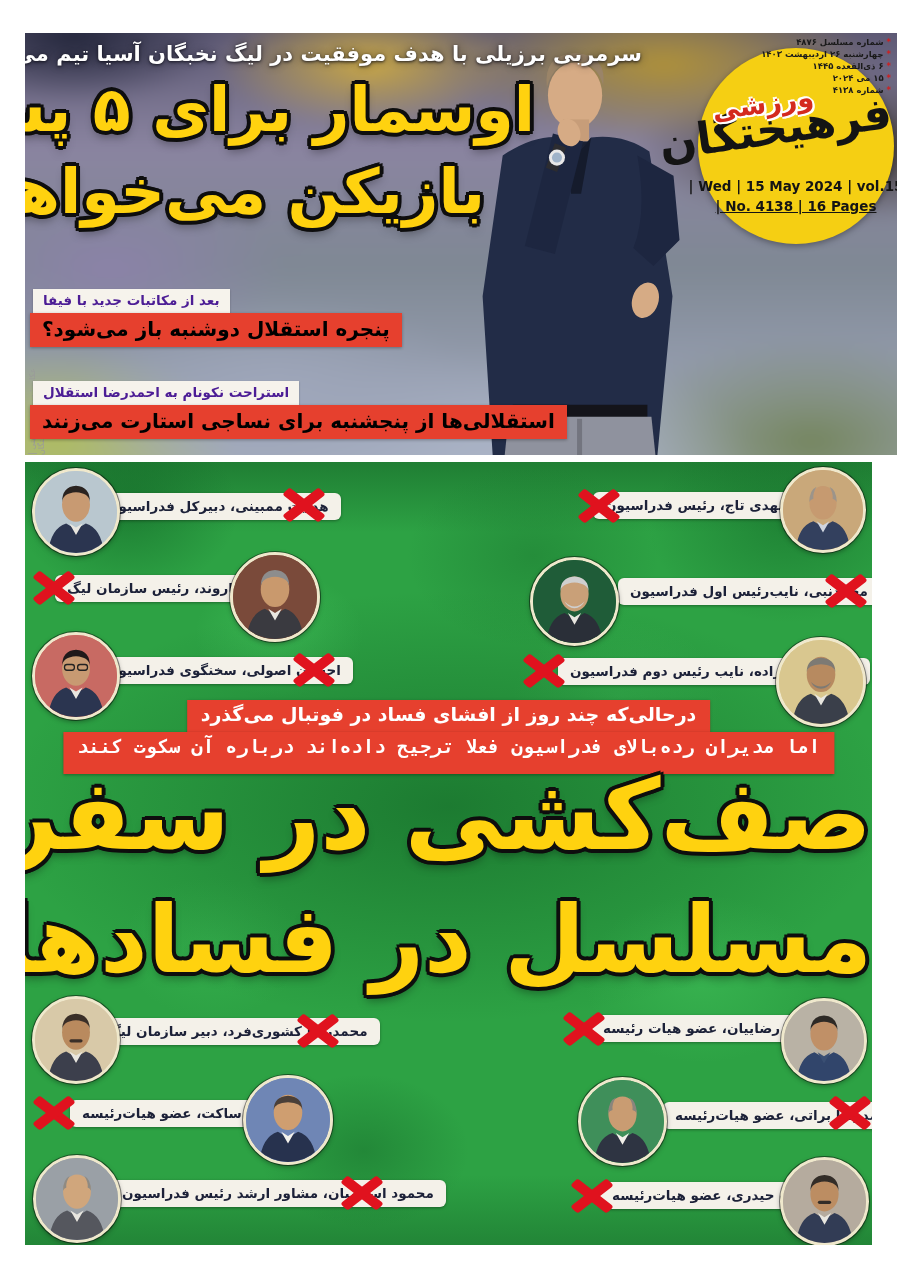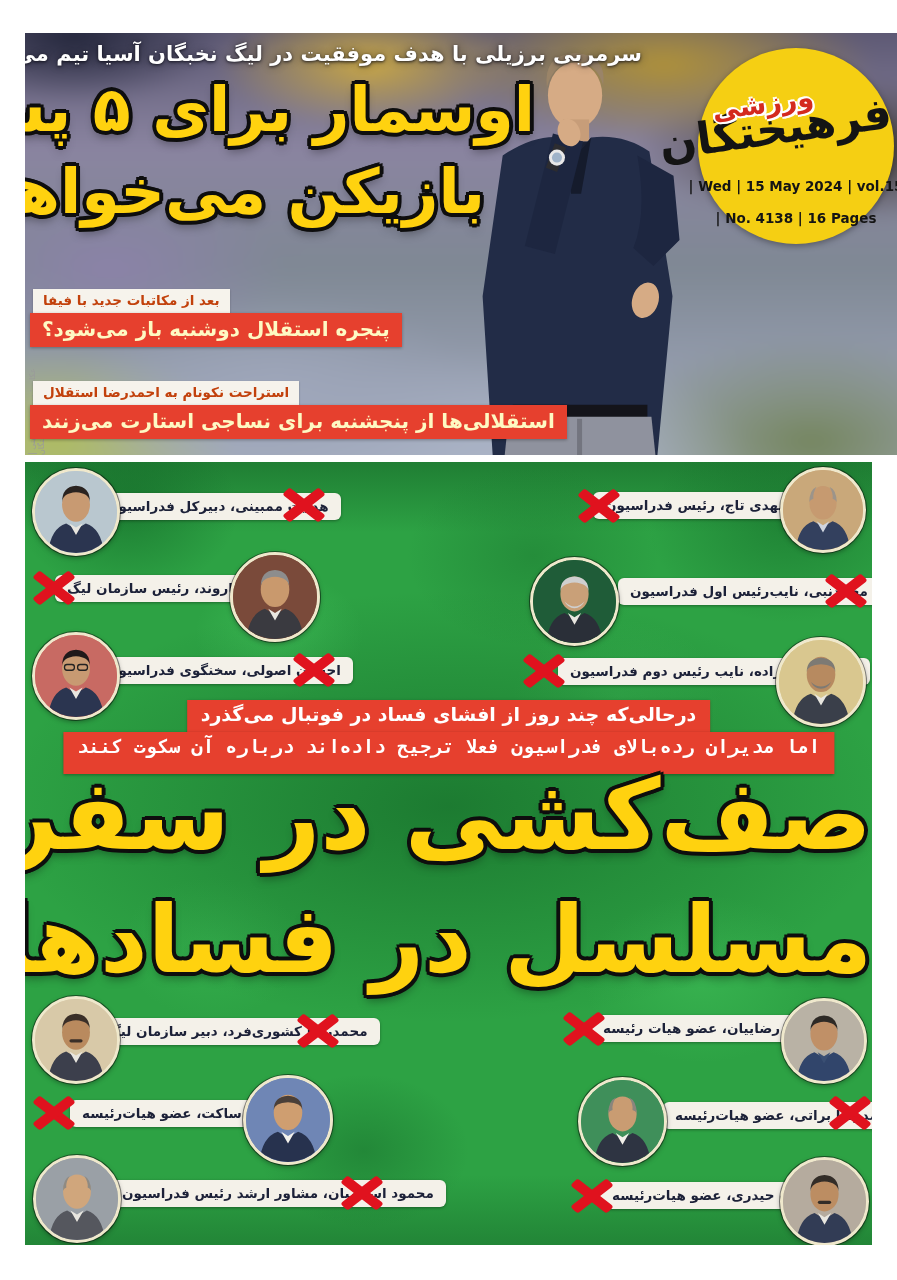--- a/index.html
+++ b/index.html
@@ -23,37 +23,37 @@
   
   .lead-kicker{position:absolute;right:255px;top:9px;direction:rtl;white-space:nowrap;
     color:#ffffff;font-size:21px;font-weight:bold;
     text-shadow:0 1px 3px rgba(10,10,20,.8),0 0 8px rgba(10,10,20,.45);}
   .big-yellow{direction:rtl;font-weight:bold;color:#FFD20F;white-space:nowrap;text-align:center;
     text-shadow:-3px -3px 0 #0e0e0e,3px -3px 0 #0e0e0e,-3px 3px 0 #0e0e0e,3px 3px 0 #0e0e0e,
       0 -4px 0 #0e0e0e,0 4px 0 #0e0e0e,-4px 0 0 #0e0e0e,4px 0 0 #0e0e0e,0 6px 10px rgba(0,0,0,.35);}
   .lead-h1{position:absolute;left:5px;top:40px;width:505px;font-size:62px;}
   .lead-h2{position:absolute;left:0px;top:122px;width:460px;font-size:62px;}
   
-  .strip-kicker{position:absolute;direction:rtl;white-space:nowrap;background:#f6f3ec;color:#c2410c;
+  .strip-kicker{position:absolute;direction:rtl;white-space:nowrap;background:#f6f3ec;color:#4c1d95;
     font-size:13.5px;font-weight:bold;padding:3px 10px 12px;box-shadow:0 1px 2px rgba(0,0,0,.25);}
-  .strip-red{position:absolute;direction:rtl;white-space:nowrap;background:#E6402E;color:#fef9c3;
+  .strip-red{position:absolute;direction:rtl;white-space:nowrap;background:#E6402E;color:#000000;
     font-size:20px;font-weight:bold;padding:4px 12px 6px;box-shadow:0 1px 3px rgba(0,0,0,.3);}
   .g1k{left:8px;top:256px;}  .g1r{left:5px;top:280px;}
   .g2k{left:8px;top:348px;}  .g2r{left:5px;top:372px;}
   
   #mast-circle{position:absolute;left:673px;top:15px;width:196px;height:196px;border-radius:50%;
     background:#F5CF13;box-shadow:0 2px 6px rgba(0,0,0,.35);}
   #mast-logo{position:absolute;left:2px;top:52px;width:192px;text-align:center;direction:rtl;
     font-size:44px;font-weight:bold;color:#141414;transform:rotate(-8deg);letter-spacing:-1px;}
   #mast-sub{position:absolute;left:14px;top:40px;font-size:27px;font-weight:bold;color:#d42a1e;
     direction:rtl;transform:rotate(-8deg);
     text-shadow:-2px 0 0 #fff,2px 0 0 #fff,0 -2px 0 #fff,0 2px 0 #fff,2px 2px 0 #fff,-2px -2px 0 #fff;}
   .mast-en{position:absolute;left:50%;transform:translateX(-50%);white-space:nowrap;
     color:#141414;font-size:13.5px;font-weight:bold;}
-  .en1{top:130px;} .en2{top:162px;}
+  .en1{top:130px;} .en2{top:150px;text-decoration:underline;}
   #mast-credits{position:absolute;right:6px;top:3px;direction:rtl;text-align:right;}
   .mast-credit-line{font-size:8.5px;line-height:12px;font-weight:bold;color:#1a1a1a;white-space:nowrap;}
   .mast-credit-line::before{content:"* ";color:#d01f1f;font-weight:bold;}
   
   #photo-credit{position:absolute;left:3px;top:335px;writing-mode:vertical-rl;transform:rotate(180deg);
     font-size:8px;color:#9a9a9a;letter-spacing:.5px;}
   
   #green{position:absolute;left:25px;top:462px;width:847px;height:783px;background:#2DA244;overflow:hidden;
     background-image:
       radial-gradient(620px 300px at 50% 44%, rgba(12,84,30,.50), rgba(12,84,30,0) 72%),
@@ -149,20 +149,27 @@
     <div class="strip-red g1r">پنجره استقلال دوشنبه باز می‌شود؟</div>
     <div class="strip-kicker g2k">استراحت نکونام به احمدرضا استقلال</div>
     <div class="strip-red g2r">استقلالی‌ها از پنجشنبه برای نساجی استارت می‌زنند</div>
 
     <div id="mast-circle">
       <div id="mast-logo">فرهیختگان</div>
       <div id="mast-sub">ورزشی</div>
       <div class="mast-en en1">| Wed | 15 May 2024 | vol.15</div>
       <div class="mast-en en2">| No. 4138 | 16 Pages</div>
     </div>
+    <div id="mast-credits">
+      <div class="mast-credit-line">شماره مسلسل ۴۸۷۶</div>
+      <div class="mast-credit-line">چهارشنبه ۲۶ اردیبهشت ۱۴۰۳</div>
+      <div class="mast-credit-line">۶ ذی‌القعده ۱۴۴۵</div>
+      <div class="mast-credit-line">۱۵ می ۲۰۲۴</div>
+      <div class="mast-credit-line">شماره ۴۱۳۸</div>
+    </div>
   </div>
 
   <div id="green">
 
     
     <div class="mid-strip msA">درحالی‌که چند روز از افشای فساد در فوتبال می‌گذرد</div>
     <div class="mid-strip msB">اما مدیران رده‌بالای فدراسیون فعلا ترجیح داده‌اند درباره آن سکوت کنند</div>
 
     
     <div class="big-yellow corr-h1">صف‌کشی در سفرها</div>

